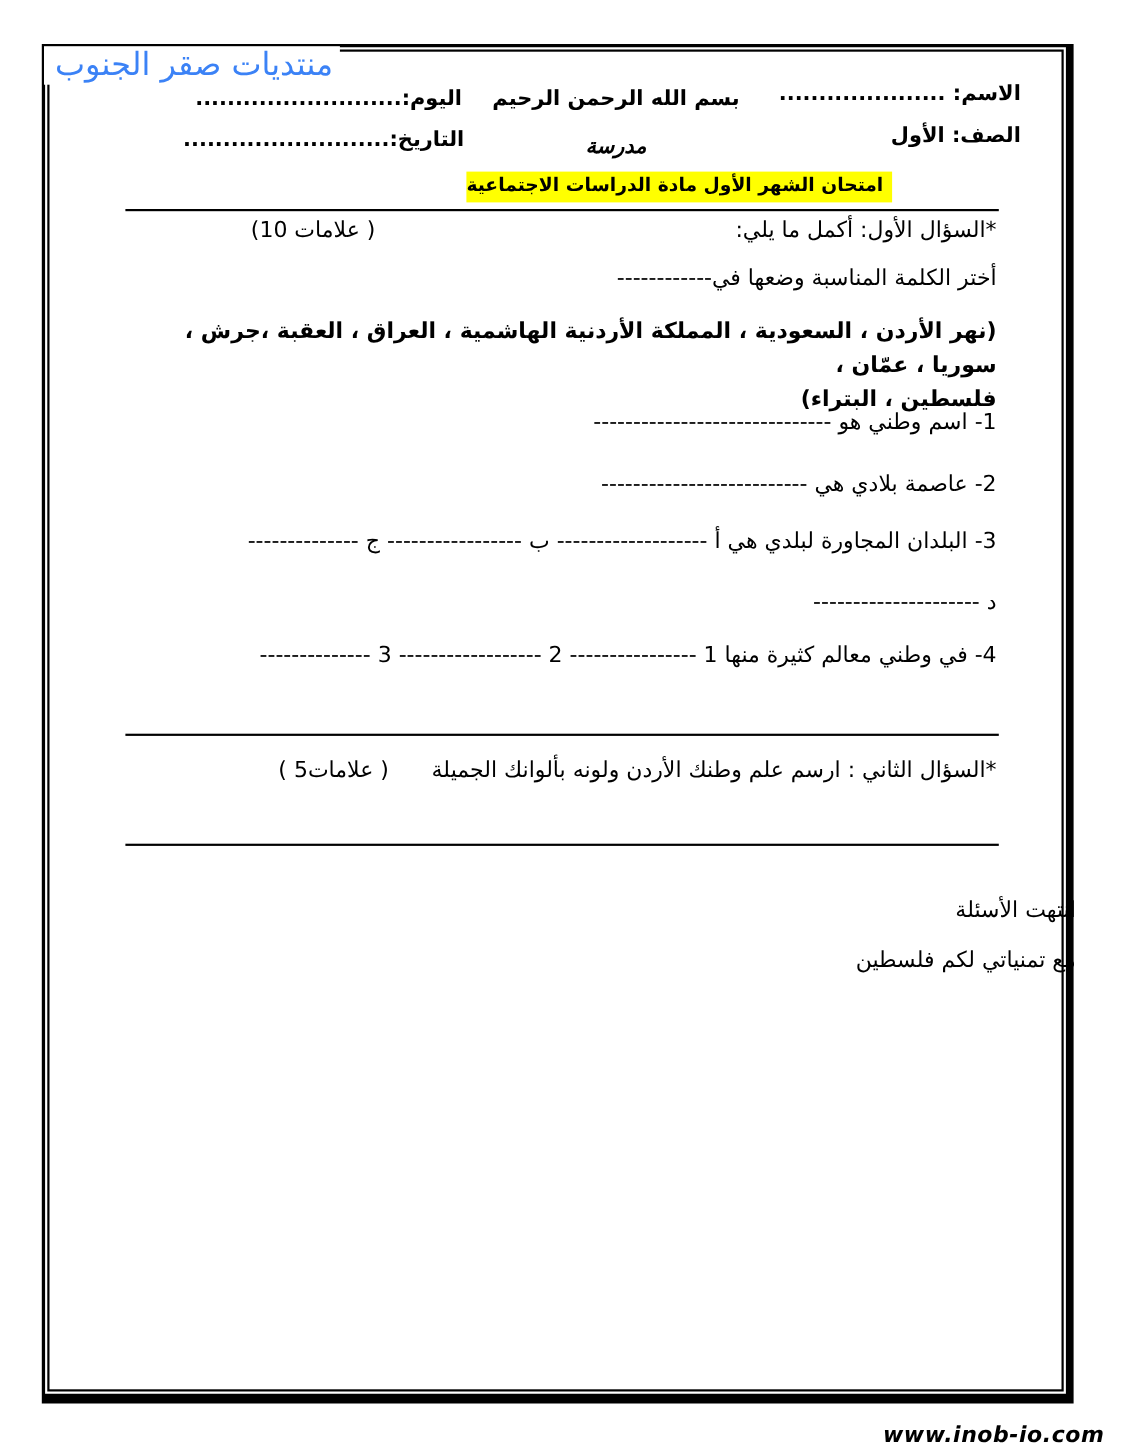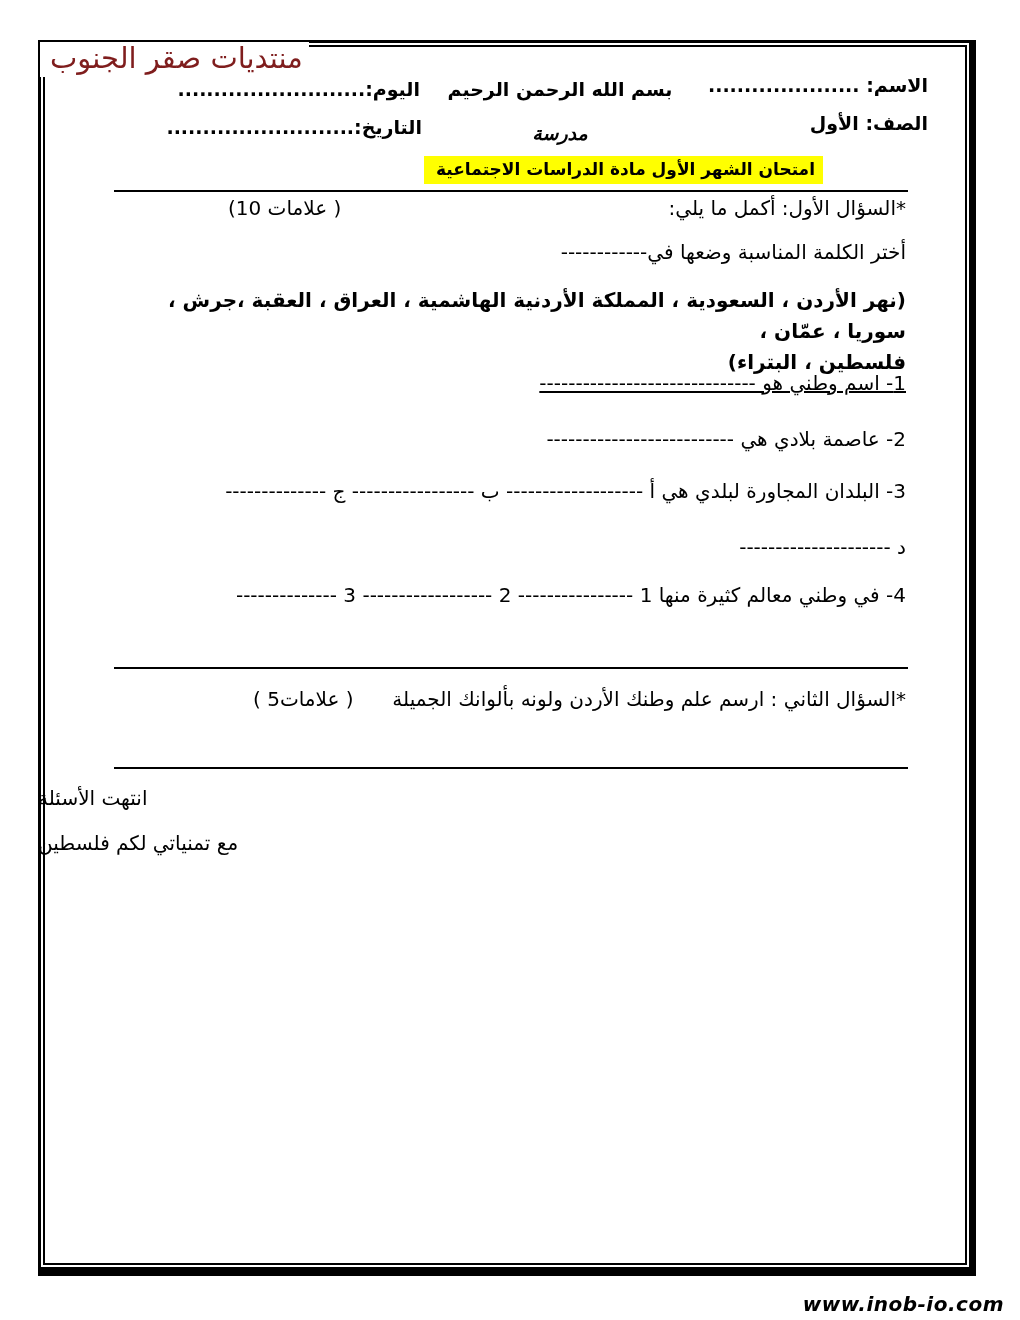--- a/index.html
+++ b/index.html
@@ -10,37 +10,37 @@
   .abs{position:absolute;}
   .ar{direction:rtl;unicode-bidi:isolate;}
   
   .frame{
     left:38px;top:40px;width:938px;height:1236px;box-sizing:border-box;
     border-top:3px solid #000;border-left:3px solid #000;
     border-right:7px solid #000;border-bottom:9px solid #000;
   }
   .frame-inner{position:absolute;inset:2px;border:2px solid #000;}
   .banner{
-    left:40px;top:42px;font-size:29px;line-height:1.15;color:#7f1d1d;
+    left:40px;top:42px;font-size:29px;line-height:1.15;color:#3b82f6;
     background:#ffffff;padding:0 6px 2px 10px;z-index:5;white-space:nowrap;
   }
   .hfield{font-size:19px;font-weight:600;white-space:nowrap;text-align:right;}
   .center-col{left:410px;width:300px;text-align:center;}
   .hl{
-    background:#ffff00;display:inline-block;padding:3px 8px 5px 12px;
+    background:#ffff00;display:inline-block;padding:3px 8px 5px 0;
     font-size:17px;font-weight:700;
   }
   .rule{height:0;border-top:2px solid #000;left:114px;width:794px;}
   .bold20{font-size:20px;font-weight:400;white-space:nowrap;}
   .reg20{font-size:20px;font-weight:400;white-space:nowrap;}
   .wordbank{
     right:114px;left:124px;text-align:right;font-size:20px;font-weight:700;
     line-height:1.55;white-space:normal;
   }
-  .centered{left:38px;width:940px;text-align:left;}
+  .centered{left:38px;width:940px;text-align:right;margin-top:29px;}
   .footer{
     font-size:20px;font-weight:700;font-style:italic;letter-spacing:.5px;
     white-space:nowrap;
   }
   .ltr{direction:ltr;unicode-bidi:isolate;}
 </style>
 </head>
 <body>
 
 <div class="abs frame">
@@ -67,21 +67,21 @@
 <div class="abs bold20 ar" style="top:196px;right:114px;">*السؤال الأول: أكمل ما يلي:</div>
 <div class="abs bold20 ltr" style="top:196px;left:228px;">(10 علامات )</div>
 
 <div class="abs bold20 ar" style="top:240px;right:114px;">أختر الكلمة المناسبة وضعها في------------</div>
 
 <div class="abs wordbank ar" style="top:285px;">
   <div>(نهر الأردن ، السعودية ، المملكة الأردنية الهاشمية ، العراق ، العقبة ،جرش ، سوريا ، عمّان ،</div>
   <div>فلسطين ، البتراء)</div>
 </div>
 
-<div class="abs reg20 ar" style="top:371px;right:114px;text-decoration:underline;">1- اسم وطني هو ------------------------------</div>
+<div class="abs reg20 ar" style="top:371px;right:114px;">1- اسم وطني هو ------------------------------</div>
 <div class="abs reg20 ar" style="top:427px;right:114px;">2- عاصمة بلادي هي --------------------------</div>
 <div class="abs reg20 ar" style="top:479px;right:114px;">3- البلدان المجاورة لبلدي هي أ ------------------- ب ----------------- ج --------------</div>
 <div class="abs reg20 ar" style="top:535px;right:114px;">د ---------------------</div>
 <div class="abs reg20 ar" style="top:583px;right:114px;">4- في وطني معالم كثيرة منها 1 ---------------- 2 ------------------ 3 --------------</div>
 
 <div class="abs rule" style="top:667px;"></div>
 
 <div class="abs bold20 ar" style="top:687px;right:114px;">*السؤال الثاني : ارسم علم وطنك الأردن ولونه بألوانك الجميلة</div>
 <div class="abs bold20 ltr" style="top:687px;left:253px;">( 5علامات )</div>
 

